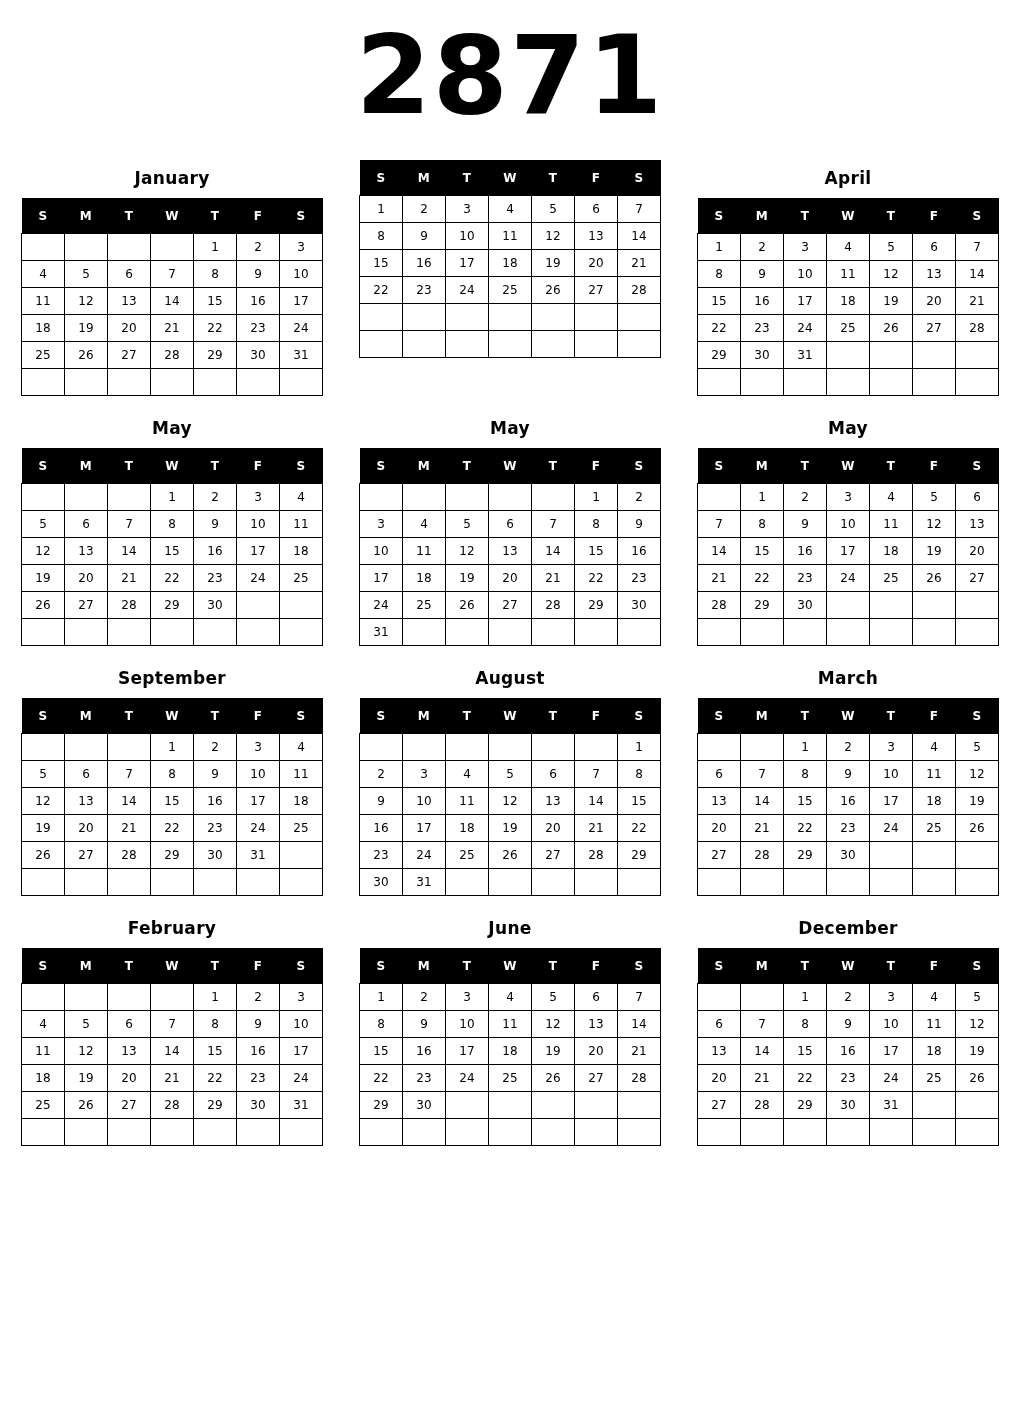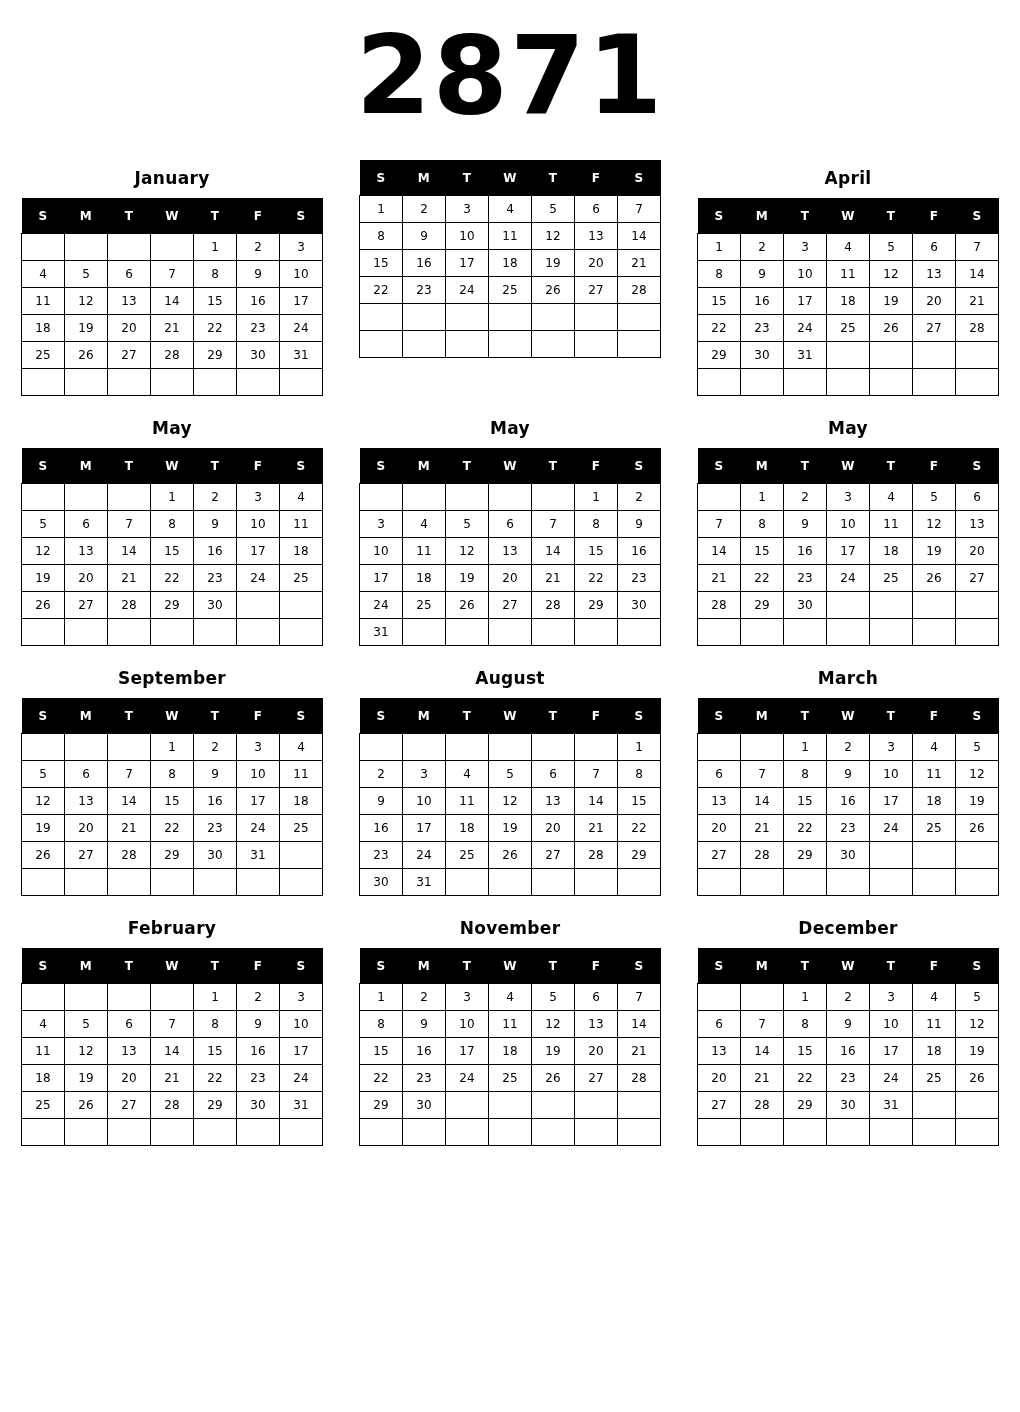--- a/index.html
+++ b/index.html
@@ -798,21 +798,21 @@
               <td class="empty"></td>
               <td class="empty"></td>
               <td class="empty"></td>
               <td class="empty"></td>
               <td class="empty"></td>
             </tr>
           </tbody>
         </table>
       </div>
       <div class="month">
-        <div class="month-name">November</div>
+        <div class="month-name">June</div>
         <table class="cal">
           <thead>
             <tr>
               <th>S</th>
               <th>M</th>
               <th>T</th>
               <th>W</th>
               <th>T</th>
               <th>F</th>
               <th>S</th>

